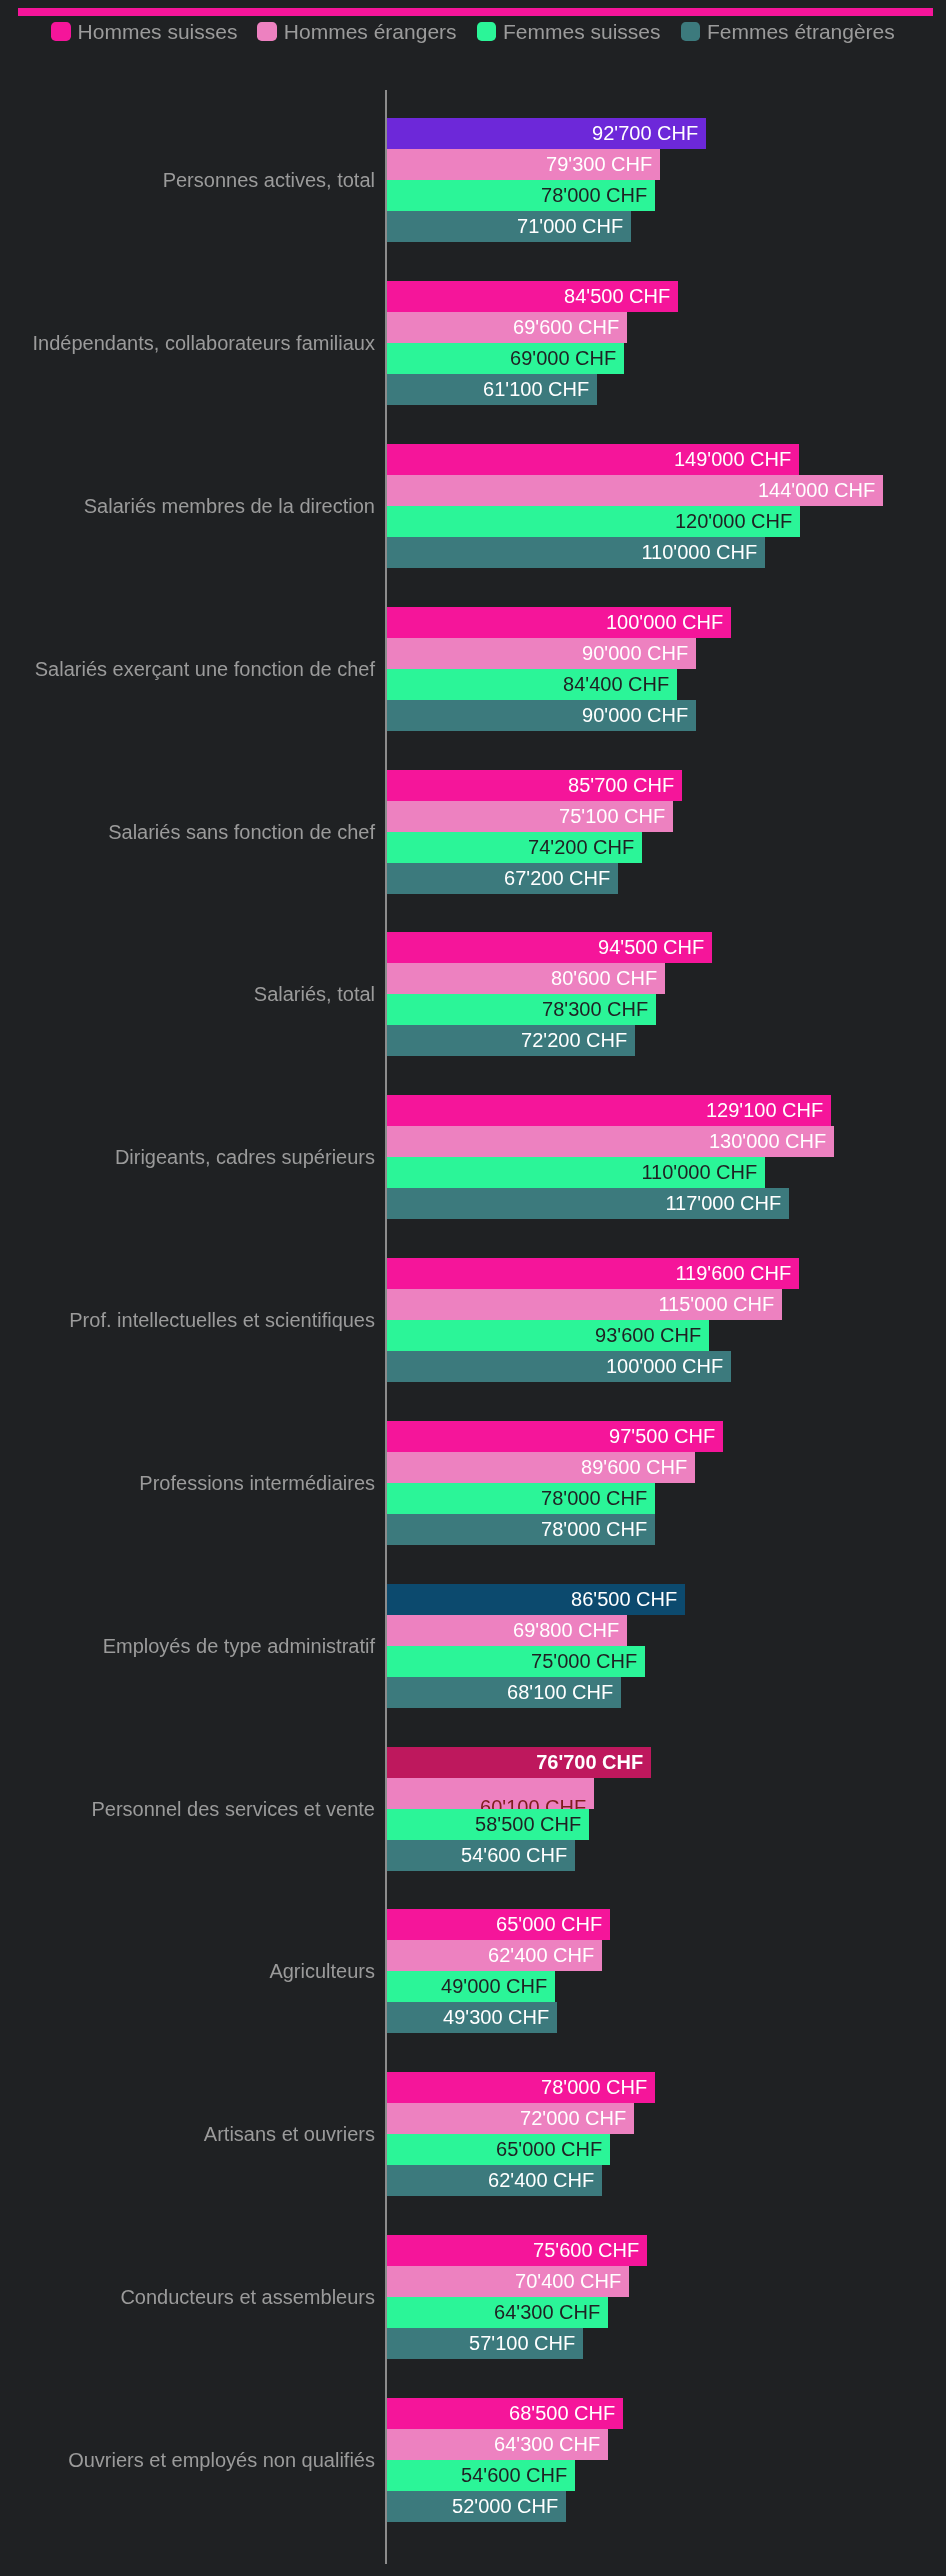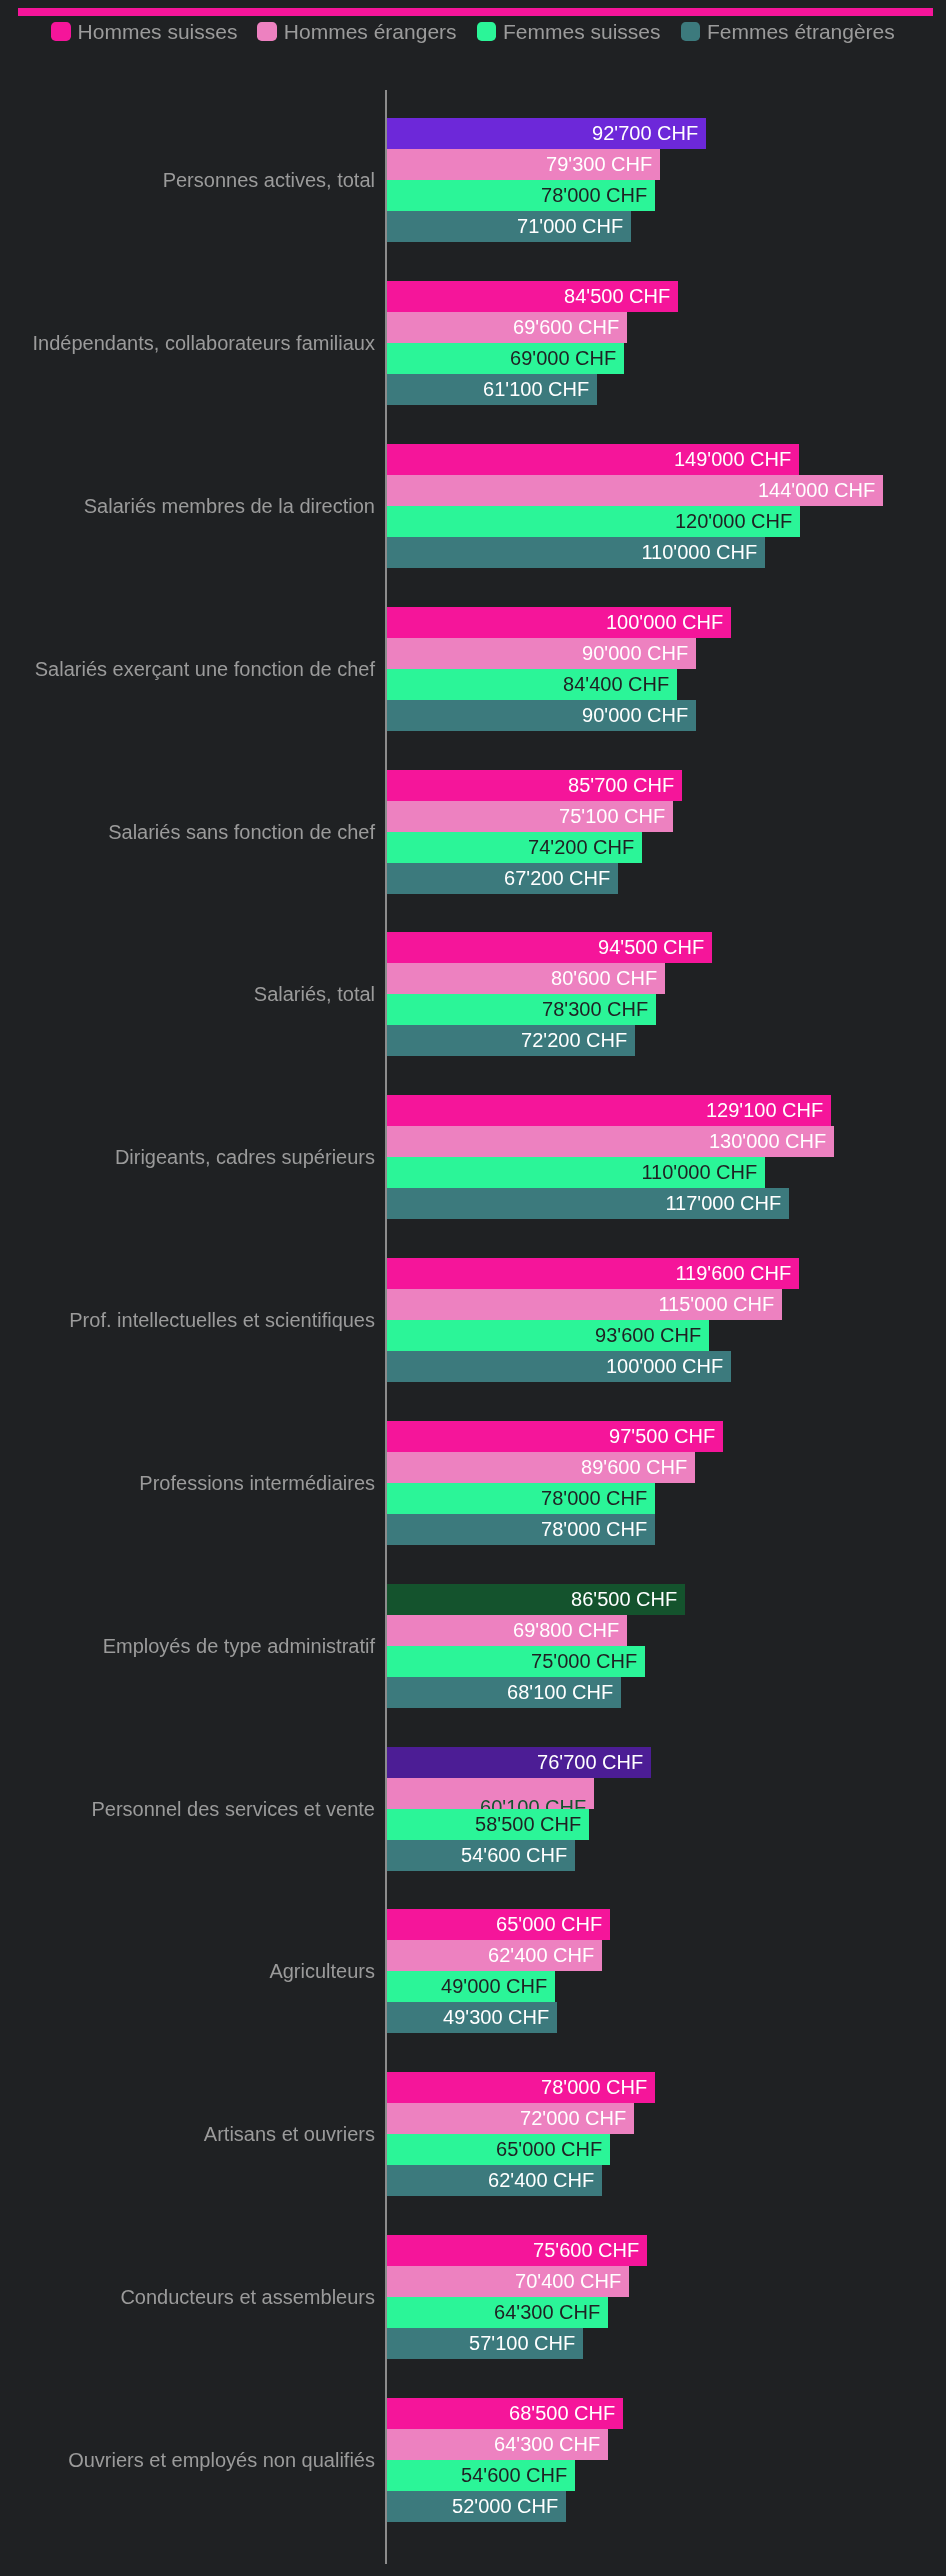--- a/index.html
+++ b/index.html
@@ -281,42 +281,42 @@
             <span class="bar-value" style="color: rgb(31, 33, 35);">78'000 CHF</span>
           </div>
           <div class="bar" style="width: 268px; background: rgb(60, 122, 125);">
             <span class="bar-value" style="color: rgb(255, 255, 255);">78'000 CHF</span>
           </div>
         </div>
       </div>
       <div class="group" style="top: 1503px; height: 124px;">
         <div class="group-label">Employés de type administratif</div>
         <div class="bars">
-          <div class="bar" style="width: 298px; background: #14532d; align-items: center;">
+          <div class="bar" style="width: 298px; background: #0c4a6e; align-items: center;">
             <span class="bar-value" style="color: rgb(255, 255, 255);">86'500 CHF</span>
           </div>
           <div class="bar" style="width: 240px; background: rgb(237, 129, 192);">
             <span class="bar-value" style="color: rgb(255, 255, 255);">69'800 CHF</span>
           </div>
           <div class="bar" style="width: 258px; background: rgb(43, 245, 152);">
             <span class="bar-value" style="color: rgb(31, 33, 35);">75'000 CHF</span>
           </div>
           <div class="bar" style="width: 234px; background: rgb(60, 122, 125);">
             <span class="bar-value" style="color: rgb(255, 255, 255);">68'100 CHF</span>
           </div>
         </div>
       </div>
       <div class="group" style="top: 1666px; height: 124px;">
         <div class="group-label">Personnel des services et vente</div>
         <div class="bars">
-          <div class="bar" style="width: 264px; background: #4c1d95;">
+          <div class="bar" style="width: 264px; background: #be185d; font-weight: bold;">
             <span class="bar-value" style="color: rgb(255, 255, 255);">76'700 CHF</span>
           </div>
           <div class="bar" style="width: 207px; background: rgb(237, 129, 192);">
-            <span class="bar-value" style="color: #14532d; margin-top: 28px;">60'100 CHF</span>
+            <span class="bar-value" style="color: #7f1d1d; margin-top: 28px;">60'100 CHF</span>
           </div>
           <div class="bar" style="width: 202px; background: rgb(43, 245, 152);">
             <span class="bar-value" style="color: rgb(31, 33, 35);">58'500 CHF</span>
           </div>
           <div class="bar" style="width: 188px; background: rgb(60, 122, 125);">
             <span class="bar-value" style="color: rgb(255, 255, 255);">54'600 CHF</span>
           </div>
         </div>
       </div>
       <div class="group" style="top: 1828px; height: 124px;">

